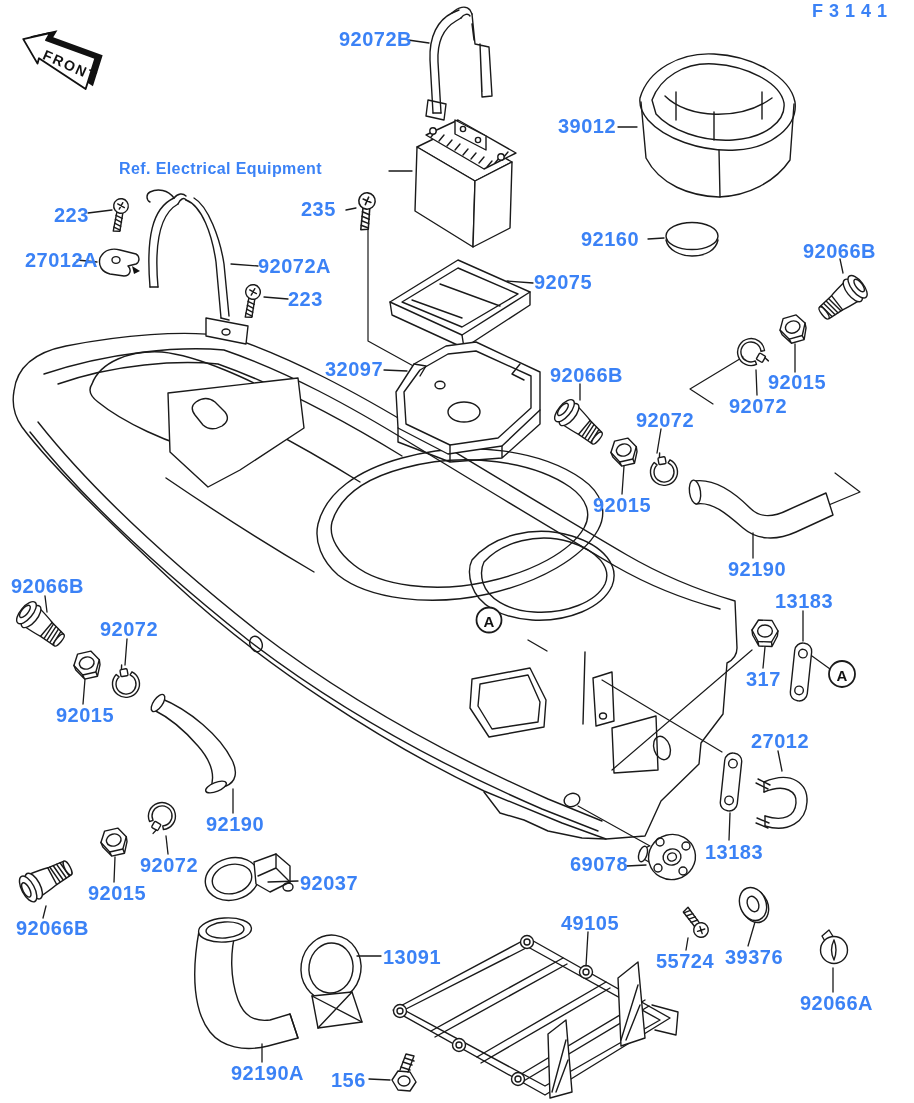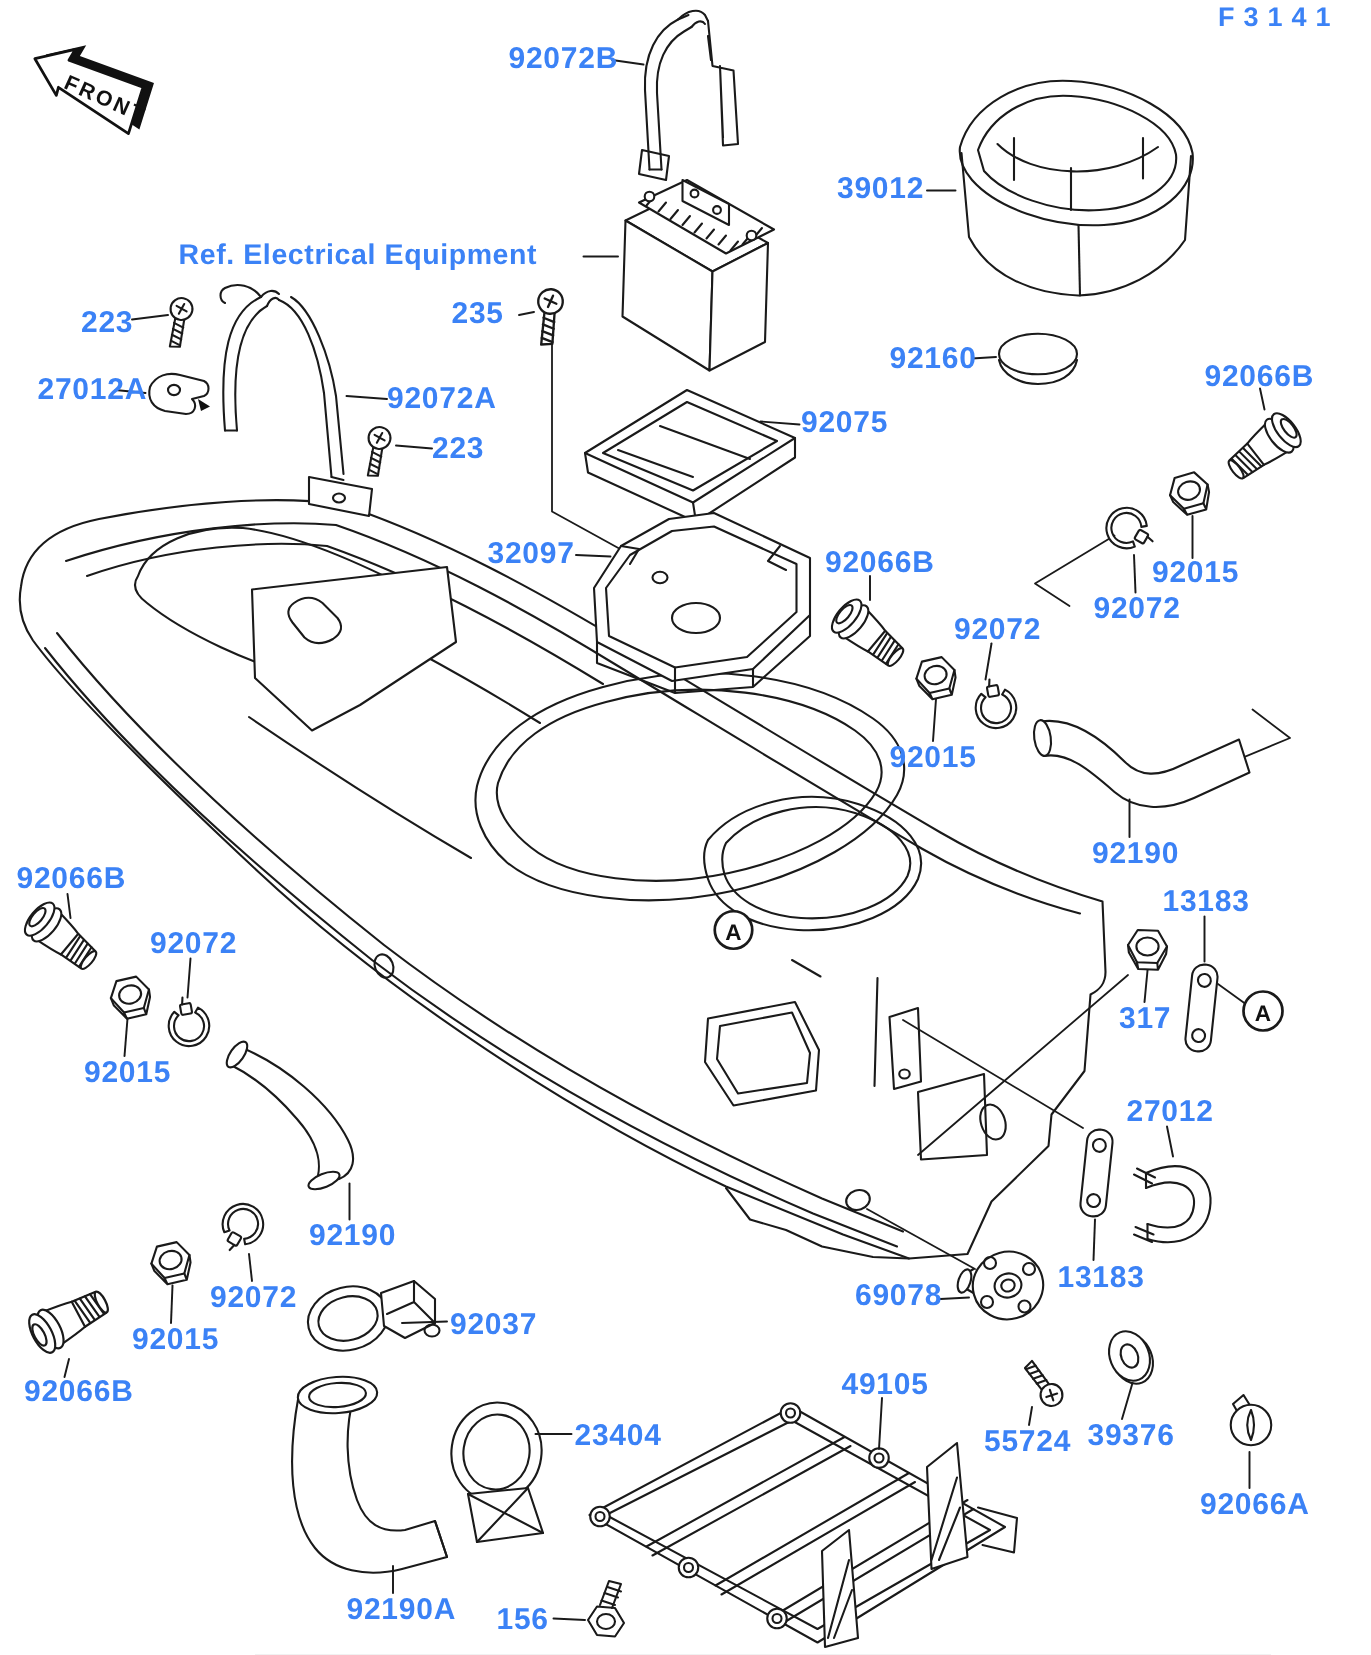--- a/index.html
+++ b/index.html
@@ -2,21 +2,21 @@
 <html><head>
 <meta charset="utf-8">
 <style>
   html,body{margin:0;padding:0;background:#e8e8e8;}
   .stage{position:relative;width:914px;height:1103px;background:#ffffff;overflow:hidden;
          font-family:"Liberation Sans",sans-serif;}
   .stage svg{position:absolute;left:0;top:0;}
   .lbl{position:absolute;font:700 20px/1.05 "Liberation Sans",sans-serif;color:#3b82f6;
        white-space:nowrap;letter-spacing:.5px;}
   .code{font-size:18px;letter-spacing:6px;}
-  .ref{font-size:19px;letter-spacing:.4px;}
+  .ref{font-size:16px;letter-spacing:.4px;}
 </style>
 </head>
 <body>
 
 <div class="stage">
 
 <svg width="914" height="1103" viewBox="0 0 914 1103" stroke="#1a1a1a" fill="none" stroke-width="1.4" stroke-linecap="round" stroke-linejoin="round">
 
   <defs>
     <g id="nut">
@@ -330,21 +330,21 @@
     <path d="M369,1079 L390,1080"></path>
   </g>
 </svg>
 
   <div class="lbl code" style="left:812px;top:2px">F3141</div>
   <div class="lbl" style="left:339px;top:29px">92072B</div>
   <div class="lbl" style="left:558px;top:116px">39012</div>
   <div class="lbl ref" style="left:119px;top:161px">Ref. Electrical Equipment</div>
   <div class="lbl" style="left:54px;top:205px">223</div>
   <div class="lbl" style="left:301px;top:199px">235</div>
-  <div class="lbl" style="left:593px;top:229px">92160</div>
+  <div class="lbl" style="left:581px;top:229px">92160</div>
   <div class="lbl" style="left:803px;top:241px">92066B</div>
   <div class="lbl" style="left:25px;top:250px">27012A</div>
   <div class="lbl" style="left:258px;top:256px">92072A</div>
   <div class="lbl" style="left:288px;top:289px">223</div>
   <div class="lbl" style="left:534px;top:272px">92075</div>
   <div class="lbl" style="left:325px;top:359px">32097</div>
   <div class="lbl" style="left:550px;top:365px">92066B</div>
   <div class="lbl" style="left:768px;top:372px">92015</div>
   <div class="lbl" style="left:729px;top:396px">92072</div>
   <div class="lbl" style="left:636px;top:410px">92072</div>
@@ -359,17 +359,17 @@
   <div class="lbl" style="left:206px;top:814px">92190</div>
   <div class="lbl" style="left:705px;top:842px">13183</div>
   <div class="lbl" style="left:570px;top:854px">69078</div>
   <div class="lbl" style="left:140px;top:855px">92072</div>
   <div class="lbl" style="left:300px;top:873px">92037</div>
   <div class="lbl" style="left:88px;top:883px">92015</div>
   <div class="lbl" style="left:561px;top:913px">49105</div>
   <div class="lbl" style="left:16px;top:918px">92066B</div>
   <div class="lbl" style="left:656px;top:951px">55724</div>
   <div class="lbl" style="left:725px;top:947px">39376</div>
-  <div class="lbl" style="left:383px;top:947px">23404</div>
+  <div class="lbl" style="left:383px;top:947px">13091</div>
   <div class="lbl" style="left:800px;top:993px">92066A</div>
   <div class="lbl" style="left:231px;top:1063px">92190A</div>
   <div class="lbl" style="left:331px;top:1070px">156</div>
 </div>
 
 </body></html>

